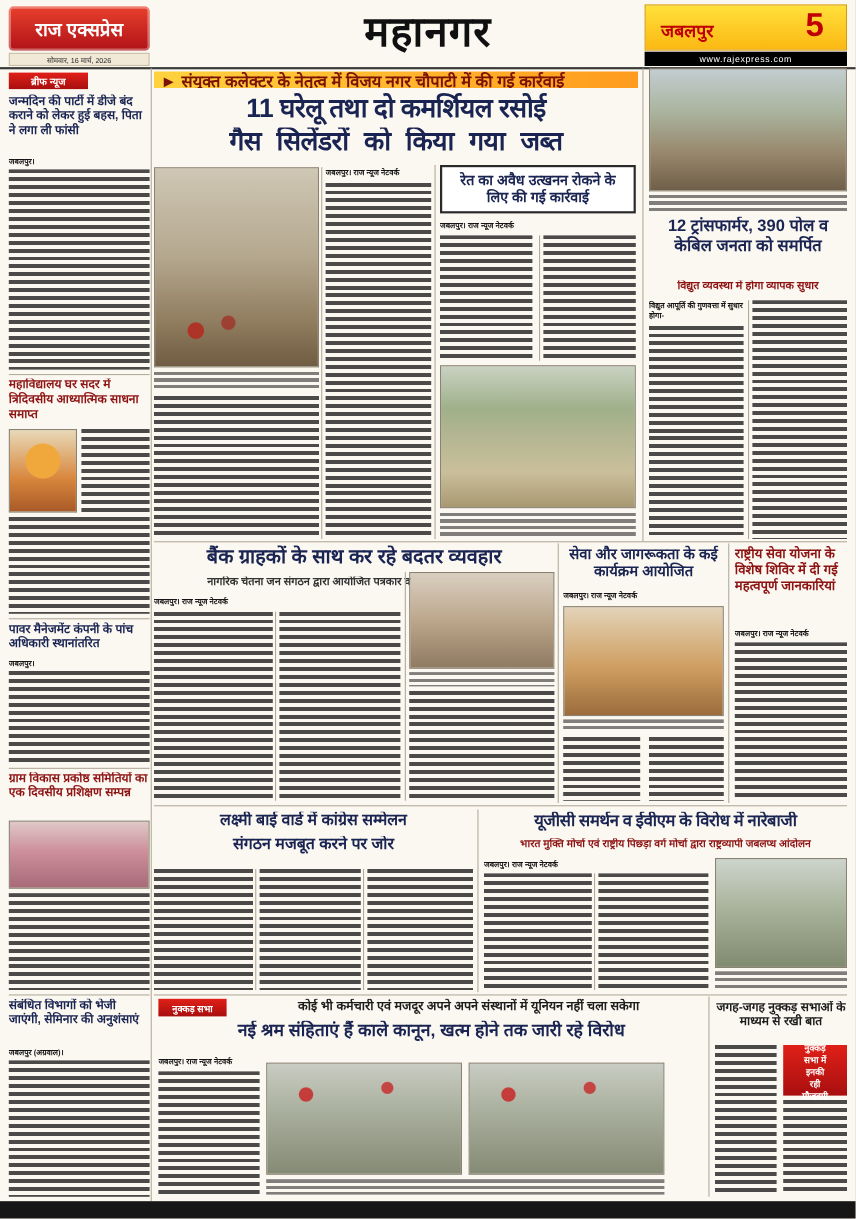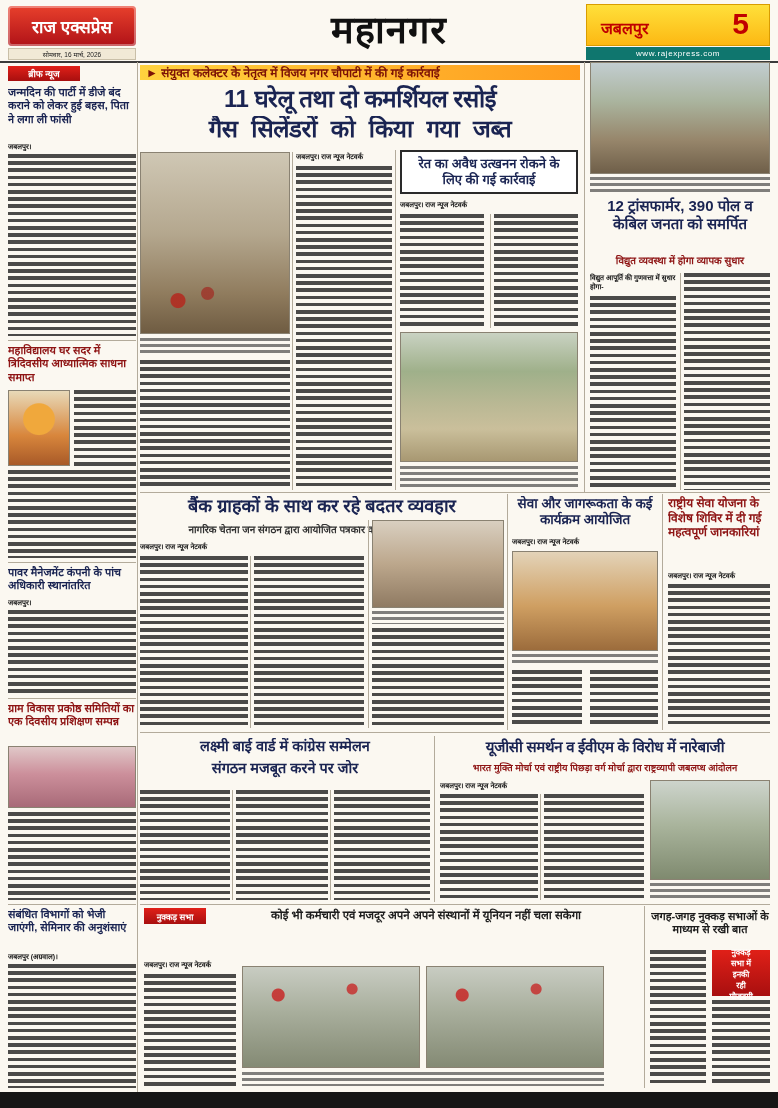--- a/index.html
+++ b/index.html
@@ -11,26 +11,26 @@
   .maroon{color:#8e1414;}
   .center{text-align:center;}
   .greek{background-image:repeating-linear-gradient(to bottom,rgba(25,25,25,.78) 0,rgba(25,25,25,.78) 3.6px,transparent 3.6px,transparent 7.2px);}
   .greek-cap{background-image:repeating-linear-gradient(to bottom,rgba(45,45,45,.6) 0,rgba(45,45,45,.6) 3px,transparent 3px,transparent 6px);}
   .vrule{position:absolute;width:1px;background:#b3ab9b;}
   .hrule{position:absolute;height:1px;background:#b3ab9b;}
   .byline{position:absolute;font-size:7px;font-weight:700;color:#141414;white-space:nowrap;overflow:hidden;}
   .dateline{position:absolute;font-size:7px;font-weight:700;color:#141414;overflow:hidden;}
   .photo{position:absolute;border:1px solid #8a8272;box-sizing:border-box;}
   .redbox{background:linear-gradient(180deg,#e02018,#a80f0f);color:#fff;display:flex;align-items:center;justify-content:center;font-weight:800;text-align:center;}
-  .kicker{background:linear-gradient(90deg,#ffd23e,#ff9b1e);color:#7c1206;font-weight:800;font-size:12px;display:flex;align-items:center;padding:0 6px;white-space:nowrap;overflow:hidden;}
+  .kicker{background:linear-gradient(90deg,#ffd23e,#ff9b1e);color:#7c1206;font-weight:800;font-size:15px;display:flex;align-items:center;padding:0 6px;white-space:nowrap;overflow:hidden;}
   .logo{background:linear-gradient(180deg,#e8402c,#b01218);color:#fff;font-weight:800;font-size:17px;display:flex;align-items:center;justify-content:center;border-radius:4px;box-shadow:inset 0 0 0 2px rgba(255,255,255,.35);}
   .datestrip{background:#f1e9d6;border:1px solid #c9bfa8;color:#222;font-size:6.5px;display:flex;align-items:center;justify-content:center;}
   .masthead-title{font-size:38px;font-weight:900;color:#101010;text-align:center;line-height:52px;letter-spacing:1px;}
   .citybox{background:linear-gradient(180deg,#ffe03a,#fcb813);border:1px solid #d99c00;}
-  .webstrip{background:#0f766e;color:#fff;font-size:8px;display:flex;align-items:center;justify-content:center;letter-spacing:.6px;}
+  .webstrip{background:#000000;color:#fff;font-size:8px;display:flex;align-items:center;justify-content:center;letter-spacing:.6px;}
   .boxhead{border:2px solid #2a2a2a;background:#fff;display:flex;align-items:center;justify-content:center;padding:2px 8px;}
   
   .ph-event{background:linear-gradient(180deg,#c2cdd0 0%,#aab49e 35%,#97866b 70%,#6f5f49 100%);}
   .ph-street{background:radial-gradient(circle at 25% 82%,rgba(180,40,30,.85) 0 7px,transparent 8px),radial-gradient(circle at 45% 78%,rgba(160,50,40,.8) 0 6px,transparent 7px),linear-gradient(180deg,#cfc7b4 0%,#b4a78e 45%,#907c5e 78%,#6f5c42 100%);}
   .ph-river{background:linear-gradient(180deg,#c9d2c2 0%,#9fb08a 30%,#b9b894 55%,#cabf9b 75%,#a89872 100%);}
   .ph-monk{background:radial-gradient(circle at 50% 38%,#f0a83c 0 28%,transparent 30%),linear-gradient(180deg,#e8d9b8 0%,#d8863c 60%,#a85a28 100%);}
   .ph-training{background:linear-gradient(180deg,#e0c8c8 0%,#cc8f9b 45%,#a86a78 100%);}
   .ph-meeting{background:linear-gradient(180deg,#d9cfc0 0%,#bca78c 50%,#8f7a62 100%);}
   .ph-ceremony{background:linear-gradient(180deg,#e3d3b8 0%,#cf9f62 55%,#9c6c3c 100%);}
   .ph-march{background:linear-gradient(180deg,#cdd4cc 0%,#a9b49c 45%,#7f8a6f 100%);}
@@ -155,20 +155,21 @@
   <div class="photo ph-march" style="left:650px;top:780px;width:120px;height:100px;"></div>
   <div class="abs greek-cap" style="left:650px;top:883px;width:120px;height:17px;"></div>
   <div class="abs greek" style="left:440px;top:794px;width:98px;height:106px;"></div>
   <div class="abs greek" style="left:544px;top:794px;width:100px;height:106px;"></div>
   <div class="vrule" style="left:540px;top:794px;height:106px;"></div>
 
   <div class="hrule" style="left:140px;top:904px;width:630px;"></div>
 
   <div class="abs redbox" style="left:144px;top:908px;width:62px;height:16px;font-size:8.5px;">नुक्कड़ सभा</div>
   <div class="abs hl center" style="left:212px;top:908px;width:428px;height:16px;font-size:11.5px;color:#1d1d1d;">कोई भी कर्मचारी एवं मजदूर अपने अपने संस्थानों में यूनियन नहीं चला सकेगा</div>
+  <div class="abs hl navy center" style="left:144px;top:928px;width:496px;height:26px;font-size:16px;">नई श्रम संहिताएं हैं काले कानून, खत्म होने तक जारी रहे विरोध</div>
   <div class="byline" style="left:144px;top:960px;width:110px;">जबलपुर। राज न्यूज नेटवर्क</div>
   <div class="abs greek" style="left:144px;top:974px;width:92px;height:112px;"></div>
   <div class="photo ph-protest" style="left:242px;top:966px;width:178px;height:102px;"></div>
   <div class="photo ph-protest" style="left:426px;top:966px;width:178px;height:102px;"></div>
   <div class="abs greek-cap" style="left:242px;top:1072px;width:362px;height:14px;"></div>
   <div class="vrule" style="left:644px;top:906px;height:182px;"></div>
   <div class="abs hl center" style="left:650px;top:910px;width:120px;height:34px;font-size:11px;color:#1d1d1d;">जगह-जगह नुक्कड़ सभाओं के माध्यम से रखी बात</div>
   <div class="abs greek" style="left:650px;top:950px;width:56px;height:136px;"></div>
   <div class="abs redbox" style="left:712px;top:950px;width:58px;height:46px;font-size:8px;padding:20px;">नुक्कड़ सभा में इनकी रही मौजूदगी</div>
   <div class="abs greek" style="left:712px;top:1000px;width:58px;height:86px;"></div>

